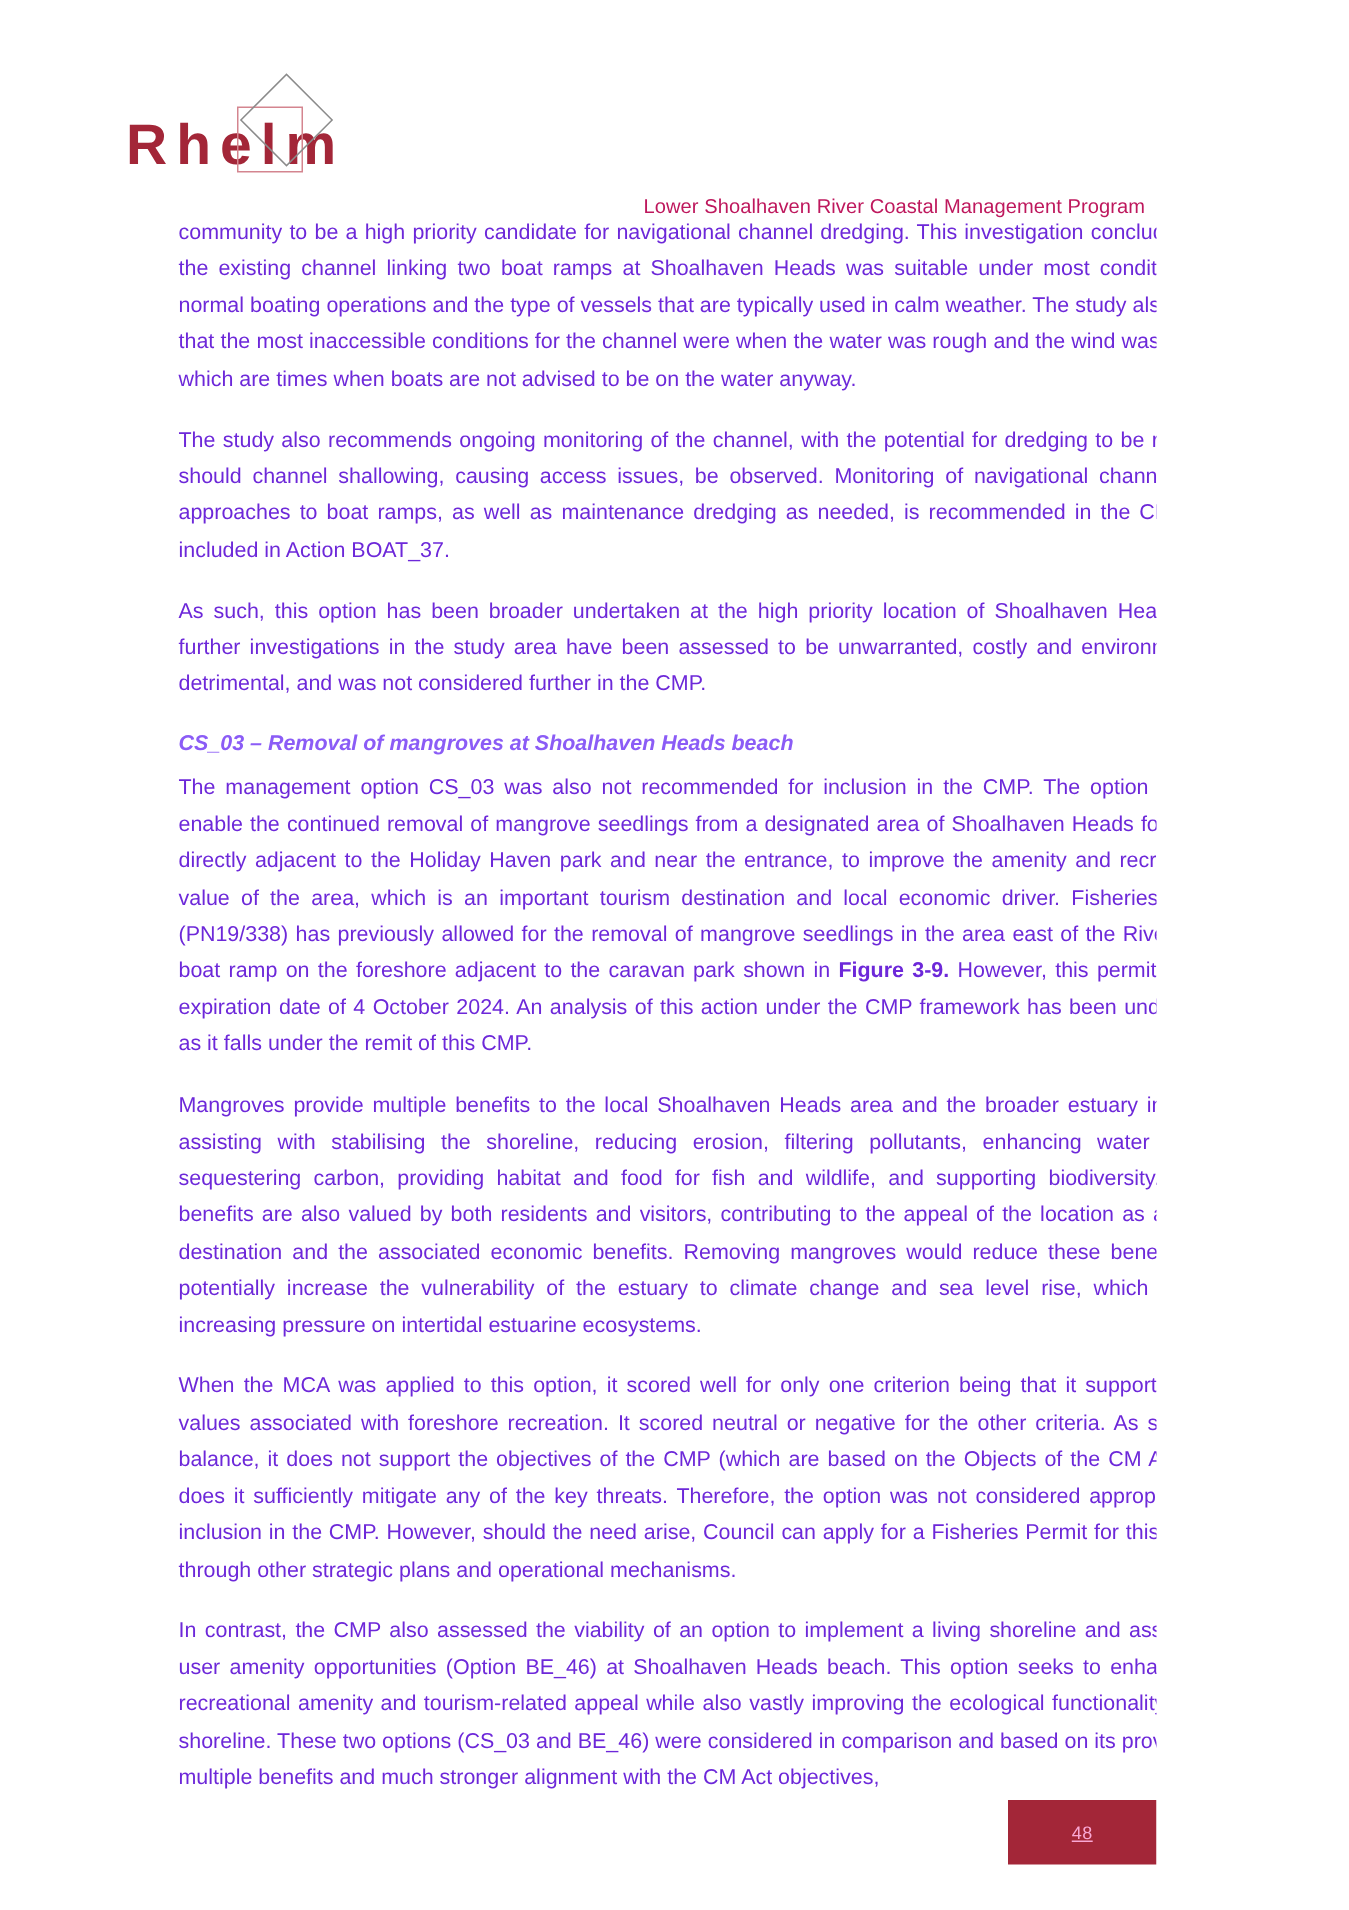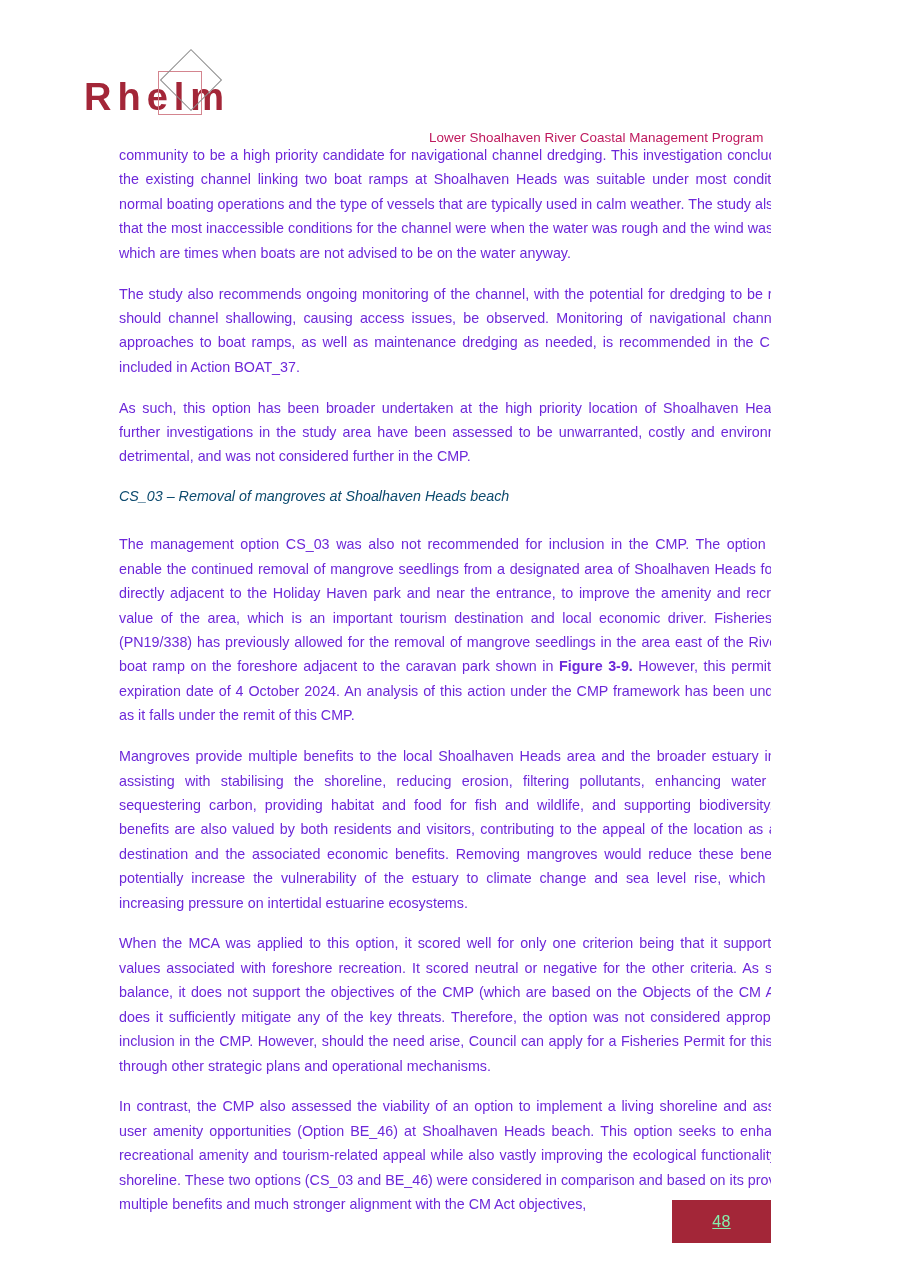--- a/index.html
+++ b/index.html
@@ -88,44 +88,44 @@
     line-height: 24.4px;
     color: #6d28d9;
     text-align: justify;
     text-justify: inter-word;
     hyphens: none;
   }
   p.para b {
     font-weight: 700;
   }
   h3.subheading {
-    margin: 0 0 25px 0;
+    margin: 0 0 6px 0;
     font-size: 14.3px;
     line-height: 22px;
     font-style: italic;
-    font-weight: 400;
-    color: #0c4a6e;
+    font-weight: 700;
+    color: #8b5cf6;
     text-align: left;
   }
 
   
   .footer-pagebox {
     position: absolute;
     right: 0;
     top: 1200px;
     width: 99px;
     height: 43px;
     background: #a32638;
     display: flex;
     align-items: center;
     justify-content: center;
   }
   .footer-pagenum {
-    color: #86efac;
-    font-size: 16px;
+    color: #f9a8d4;
+    font-size: 12px;
     letter-spacing: 0.3px;
     text-decoration: underline;
   }
 </style>
 </head>
 <body>
 
 <div class="page">
 
   <div class="page-header">

